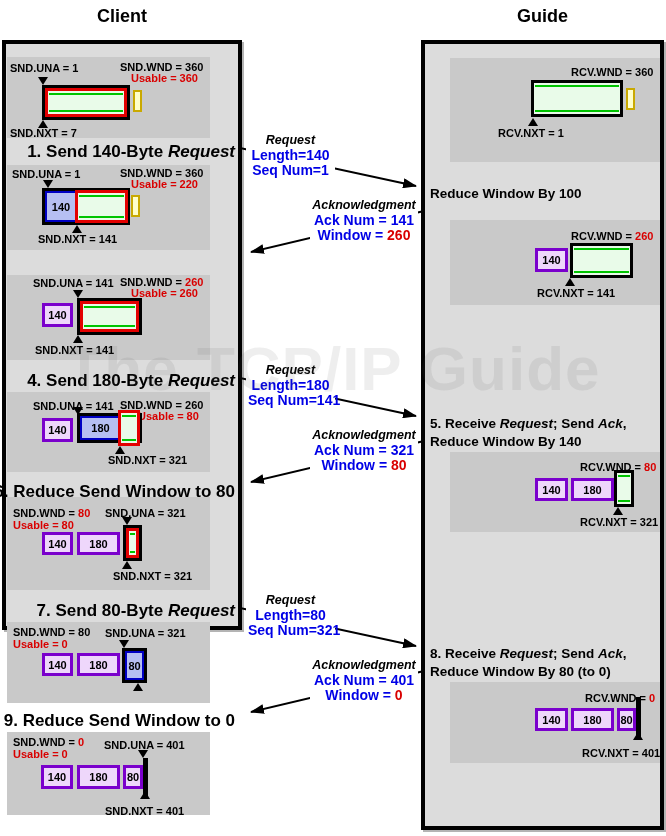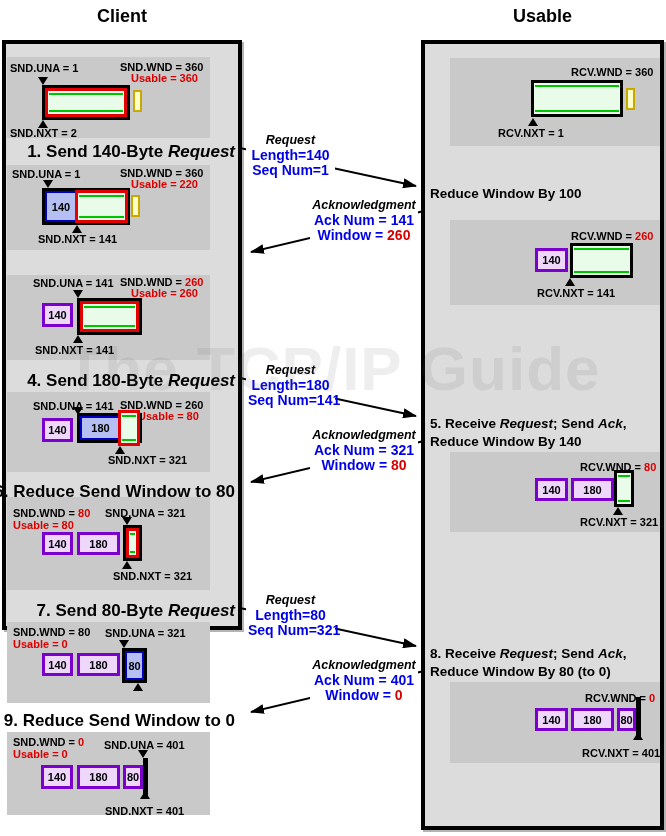--- a/index.html
+++ b/index.html
@@ -40,38 +40,38 @@
   #watermark{position:absolute;left:0;top:333px;width:666px;text-align:center;font-size:62px;
              font-weight:bold;color:rgba(90,90,90,0.10);letter-spacing:1px;z-index:4;
              pointer-events:none;white-space:nowrap;}
 </style>
 </head>
 <body>
 
 <div id="stage">
 
   <div class="title" id="client-title">Client</div>
-  <div class="title" id="server-title">Usable</div>
+  <div class="title" id="server-title">Guide</div>
 
   <div class="panel" id="client-panel">
 
     <div class="diag" style="top:13px;height:81px;">
       <div class="lbl" style="left:3px;top:6px;">SND.UNA = 1</div>
       <div class="lbl" style="left:113px;top:5px;"><span>SND.WND =</span> <span>360</span></div>
       <div class="lbl red" style="left:124px;top:16px;">Usable = 360</div>
       <div class="tri d" style="left:31px;top:20px;"></div>
       <div class="win" style="left:35px;top:28px;width:88px;height:35px;">
         <div class="usable fill">
           <div class="gl t"></div>
           <div class="gl b"></div>
         </div>
       </div>
       <div class="ystub" style="left:126px;top:33px;width:9px;height:22px;"></div>
       <div class="tri u" style="left:31px;top:63px;"></div>
-      <div class="lbl" style="left:3px;top:71px;">SND.NXT = 2</div>
+      <div class="lbl" style="left:3px;top:71px;">SND.NXT = 7</div>
     </div>
 
     <div class="c-head" style="top:98px;"><span>1. Send 140-Byte </span><i>Request</i></div>
 
     <div class="diag" style="top:121px;height:85px;">
       <div class="lbl" style="left:5px;top:4px;">SND.UNA = 1</div>
       <div class="lbl" style="left:113px;top:3px;"><span>SND.WND =</span> <span>360</span></div>
       <div class="lbl red" style="left:124px;top:14px;">Usable = 220</div>
       <div class="tri d" style="left:36px;top:15px;"></div>
       <div class="win" style="left:35px;top:23px;width:88px;height:37px;">
@@ -167,21 +167,21 @@
       <div class="seg purple-seg" style="left:70px;top:33px;width:43px;height:24px;">180</div>
       <div class="seg purple-seg" style="left:116px;top:33px;width:20px;height:24px;">80</div>
       <div class="vbar" style="left:136px;top:26px;width:5px;height:41px;"></div>
       <div class="tri u" style="left:133px;top:59px;"></div>
       <div class="lbl" style="left:98px;top:74px;">SND.NXT = 401</div>
     </div>
   </div>
 
   <div class="panel" id="server-panel">
 
-    <div class="sdiag" style="top:14px;height:88px;">
+    <div class="sdiag" style="top:14px;height:104px;">
       <div class="lbl" style="left:121px;top:9px;">RCV.WND = 360</div>
       <div class="win" style="left:81px;top:22px;width:92px;height:37px;">
         <div class="gfill">
           <div class="gl t"></div>
           <div class="gl b"></div>
         </div>
       </div>
       <div class="ystub" style="left:176px;top:30px;width:9px;height:22px;"></div>
       <div class="tri u" style="left:78px;top:60px;"></div>
       <div class="lbl" style="left:48px;top:70px;">RCV.NXT = 1</div>

